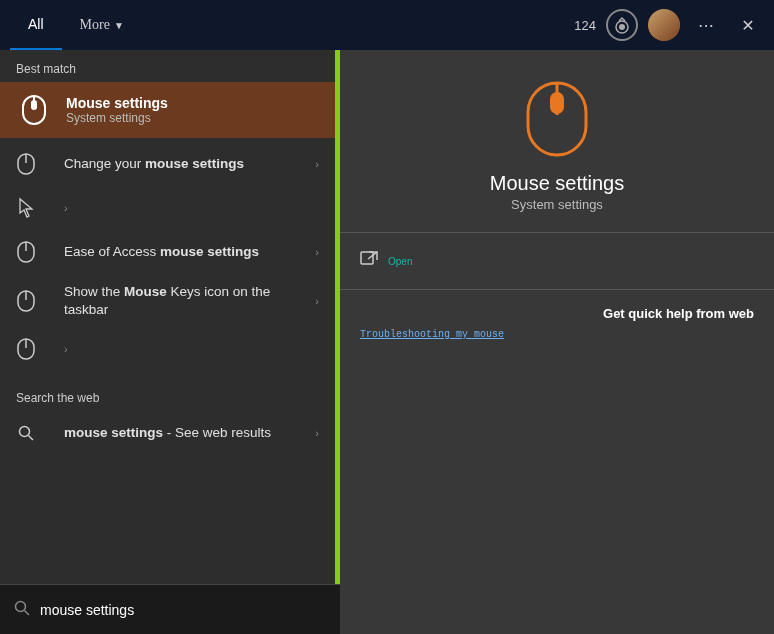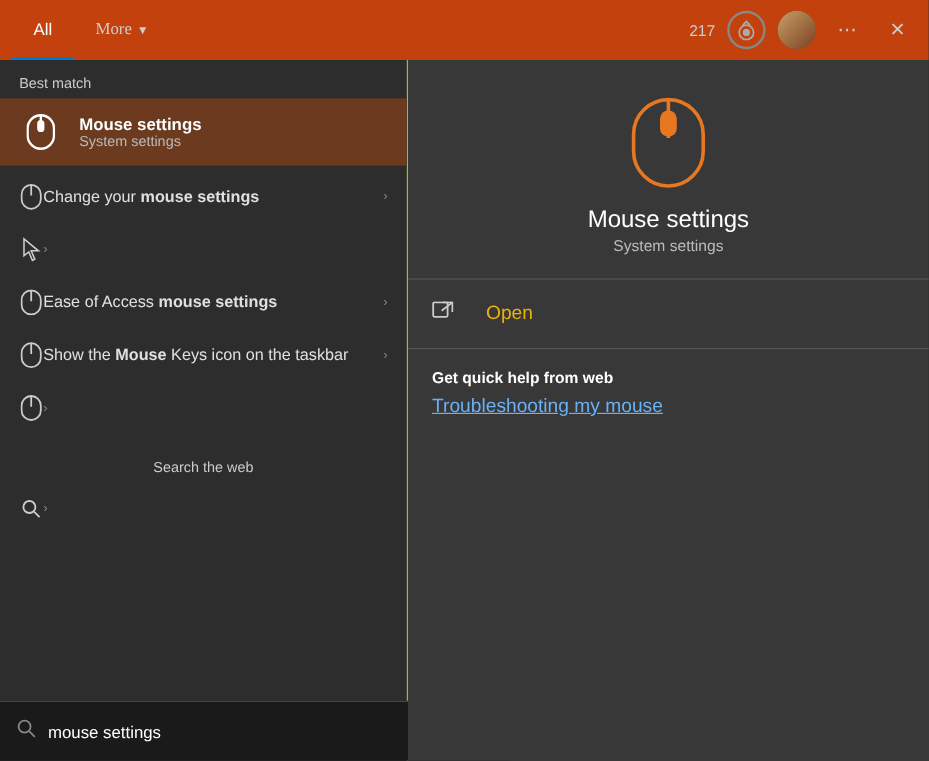--- a/index.html
+++ b/index.html
@@ -11,21 +11,21 @@
       color: #fff;
       overflow: hidden;
       position: relative;
     }
 
     
     .top-nav {
       display: flex;
       align-items: center;
       height: 50px;
-      background: #c2410c;
+      background: #0f172a;
       padding: 0 10px;
       gap: 0;
     }
     .nav-tab {
       padding: 0 18px;
       height: 50px;
       display: flex;
       align-items: center;
       font-size: 14px;
       color: #ccc;
@@ -89,21 +89,21 @@
       display: flex;
       height: 584px; 
     }
 
     
     .left-panel {
       width: 340px;
       background: #2d2d2d;
       display: flex;
       flex-direction: column;
-      border-right: 1px solid #84cc16;
+      border-right: 5px solid #84cc16;
       overflow-y: auto;
     }
 
     
     .section-label {
       font-size: 12px;
       color: #ccc;
       padding: 12px 16px 6px 16px;
       font-weight: 400;
     }
@@ -127,42 +127,42 @@
     .bm-title { font-size: 14px; font-weight: 600; color: #fff; }
     .bm-subtitle { font-size: 12px; color: #bbb; }
 
     
     .settings-section { padding: 4px 0; }
     .list-item {
       display: flex;
       align-items: center;
       padding: 9px 16px;
       cursor: pointer;
-      gap: 0;
+      gap: 28px;
       min-height: 44px;
     }
     .list-icon {
       width: 20px;
       height: 20px;
       display: flex;
       align-items: center;
       justify-content: center;
       flex-shrink: 0;
       color: #ccc;
     }
     .list-text { flex: 1; font-size: 13.5px; color: #e0e0e0; line-height: 1.3; }
     .list-text strong { font-weight: 700; }
     .chevron {
       color: #888;
       font-size: 11px;
       flex-shrink: 0;
     }
 
     
-    .web-section { padding: 4px 0; text-align: center; }
+    .web-section { padding: 4px 0; }
 
     
     .right-panel {
       flex: 1;
       background: #383838;
       display: flex;
       flex-direction: column;
     }
 
     
@@ -192,40 +192,41 @@
       align-items: center;
       gap: 10px;
       cursor: pointer;
       padding: 4px 0;
     }
     .open-btn-icon {
       color: #ccc;
       font-size: 16px;
     }
     .open-btn-label {
-      font-size: 16px;
-      color: #eab308;
-      margin-left: 17px;
+      font-size: 10px;
+      color: #14b8a6;
     }
 
     
     .quick-help {
       padding: 16px 20px;
     }
     .quick-help-title {
       font-size: 13px;
       font-weight: 600;
       color: #fff;
       margin-bottom: 8px;
+      text-align: right;
     }
     .quick-help-link {
-      font-size: 16px;
+      font-size: 10px;
       color: #6ab0f5;
       cursor: pointer;
       text-decoration: underline;
+      font-family: Liberation Mono, monospace;
     }
 
     
     .search-bar {
       position: absolute;
       bottom: 0;
       left: 0;
       width: 340px;
       height: 50px;
       background: #1a1a1a;
@@ -251,21 +252,21 @@
 <body>
 
 <div class="top-nav">
   <div class="nav-tab active">All</div>
   <div class="nav-tab" style="display:flex;align-items:center;gap:4px;font-family:Liberation Serif, serif;">
     <span>More</span>
     <span style="font-size:10px;">▼</span>
   </div>
   <div class="nav-spacer"></div>
   <div class="nav-right">
-    <span class="nav-count">217</span>
+    <span class="nav-count">124</span>
     <div class="badge-icon">
       <svg width="18" height="18" viewBox="0 0 18 18" fill="none">
         <circle cx="9" cy="11" r="6" stroke="#aaa" stroke-width="1.5" fill="none"></circle>
         <path d="M6 5 L9 2 L12 5" stroke="#aaa" stroke-width="1.5" fill="none"></path>
         <circle cx="9" cy="11" r="3" fill="#aaa"></circle>
       </svg>
     </div>
     <div class="avatar-circle">
       <div class="avatar-inner"></div>
     </div>
@@ -350,20 +351,21 @@
 
     <div class="web-section">
       <div class="section-label">Search the web</div>
       <div class="list-item">
         <div class="list-icon">
           <svg width="16" height="16" viewBox="0 0 16 16" fill="none">
             <circle cx="6.5" cy="6.5" r="5" stroke="#ccc" stroke-width="1.5"></circle>
             <line x1="10.5" y1="10.5" x2="15" y2="15" stroke="#ccc" stroke-width="1.5"></line>
           </svg>
         </div>
+        <div class="list-text"><strong>mouse settings</strong> - See web results</div>
         <div class="chevron">›</div>
       </div>
     </div>
 
     <div style="height: 60px;"></div>
   </div>
 
   <div class="right-panel">
 
     <div class="app-detail">

